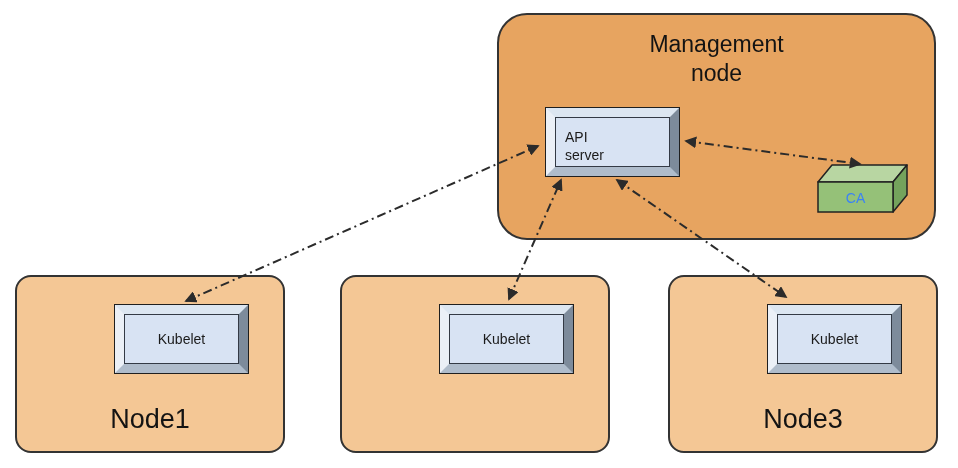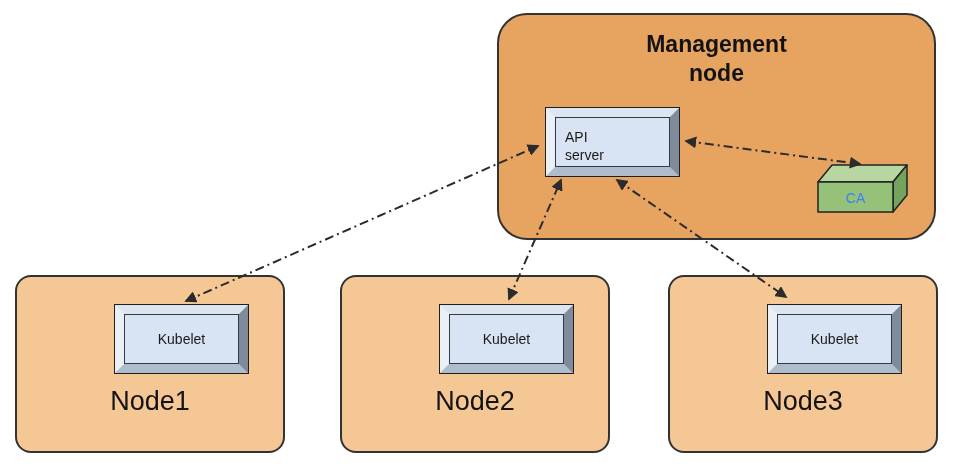--- a/index.html
+++ b/index.html
@@ -34,35 +34,34 @@
     top: 15px; left: 0;
     width: 100%;
     text-align: center;
     font-size: 23px;
     line-height: 29px;
     color: #131313;
   }
   .mgmt-label .wrap {
     display: inline-block;
     width: 190px; 
-    font-weight: bold;
   }
 
   .worker {
     width: 270px; height: 178px;
     background: #F4C795;
     border-radius: 16px;
   }
   .worker1 { left: 15px;  top: 275px; }
   .worker2 { left: 340px; top: 275px; }
   .worker3 { left: 668px; top: 275px; }
 
   .node-label {
     position: absolute;
-    left: 0; bottom: 34px;
+    left: 0; bottom: 16px;
     width: 100%;
     text-align: center;
     font-size: 27px;
     color: #131313;
   }
 
   
   .bevel {
     position: absolute;
     width: 135px; height: 70px;
@@ -172,21 +171,20 @@
   </div>
 
   <div class="group-rect worker worker2">
     <div class="bevel kub-pos">
       <div class="bevel-frame">
         <div class="face face-center">
           <span class="face-text">Kubelet</span>
         </div>
       </div>
     </div>
-    <div class="node-label">Node2</div>
   </div>
 
   <div class="group-rect worker worker3">
     <div class="bevel kub-pos">
       <div class="bevel-frame">
         <div class="face face-center">
           <span class="face-text">Kubelet</span>
         </div>
       </div>
     </div>

